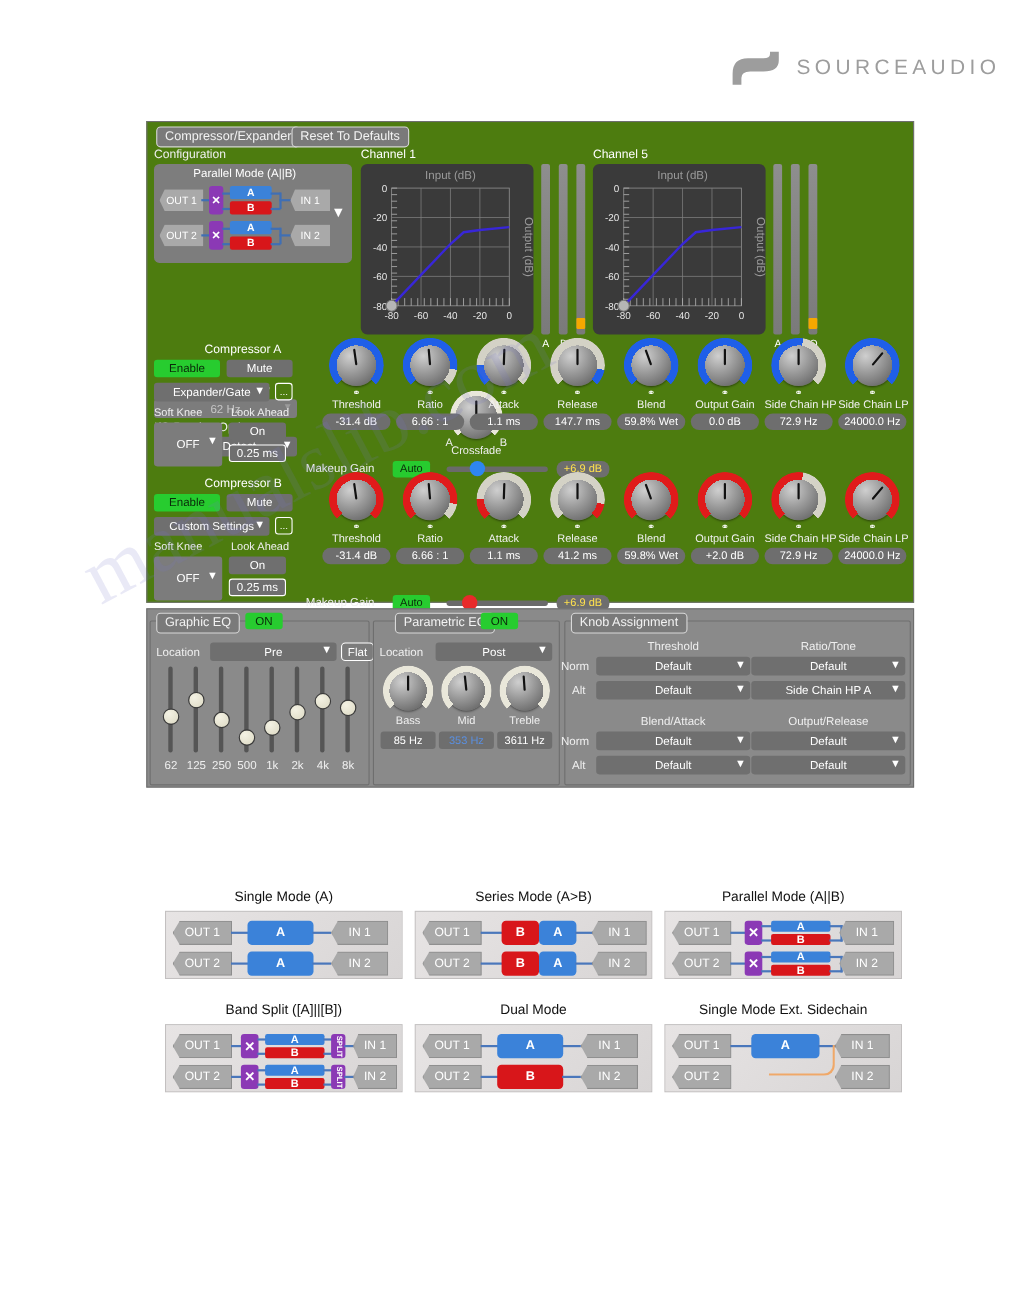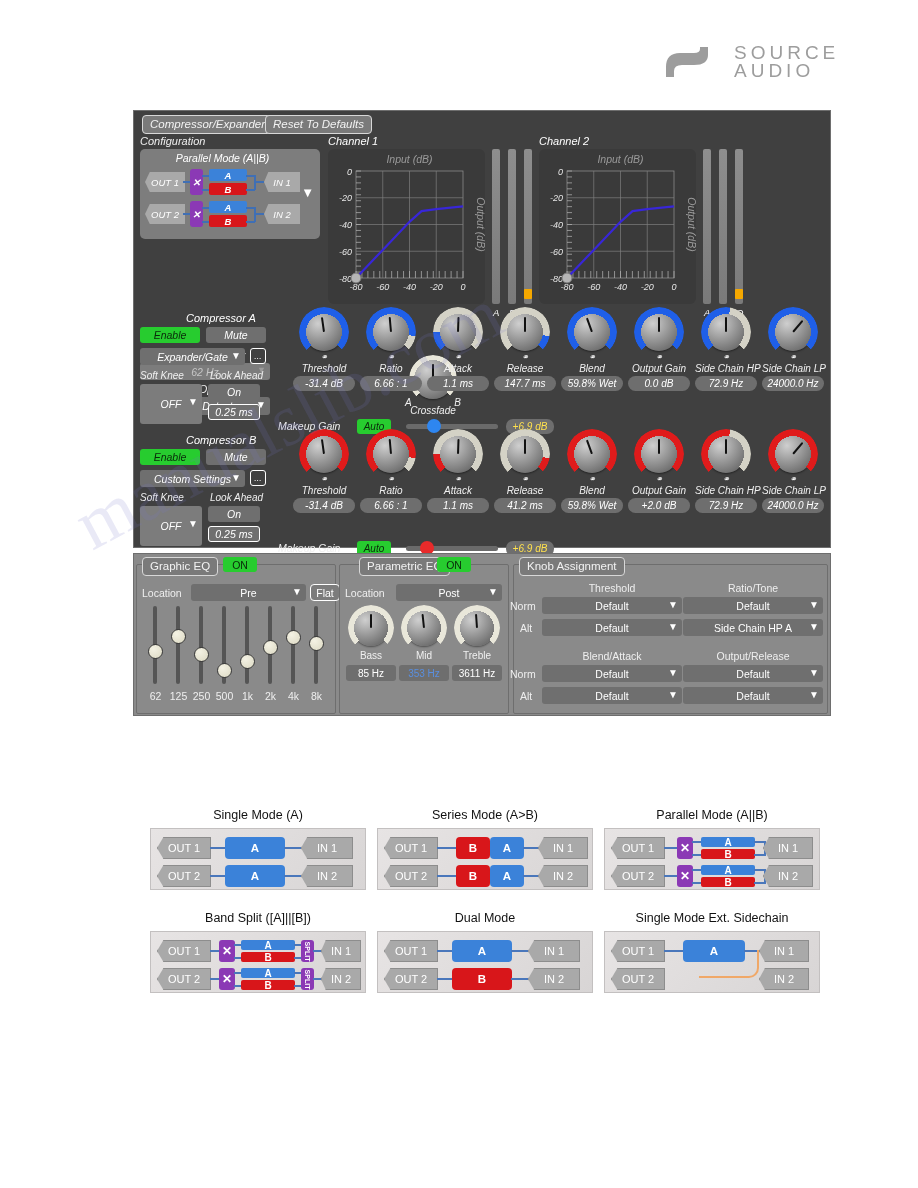--- a/index.html
+++ b/index.html
@@ -10,27 +10,27 @@
     font-family:"Liberation Sans", sans-serif;
     position:relative;
     overflow:hidden;
     color:#000;
   }
 
   
   #logo { position:absolute; left:664px; top:38px; width:170px; height:48px; display:flex; align-items:center; gap:14px; }
   .logo-mark { width:46px; height:34px; position:relative; }
   .logo-mark svg { display:block; }
-  .logo-txt { display:flex; flex-direction:column; line-height:0.95;margin-left:10px; }
+  .logo-txt { display:flex; flex-direction:row; line-height:0.95; }
   .logo-txt span { color:#9d9d9d; font-size:19px; letter-spacing:4px; font-weight:400; }
 
   
   #plugin {
     position:absolute; left:133px; top:110px; width:698px; height:438px;
-    background:#404040; border:1px solid #6e6e6e;font-style:italic;
+    background:#4d7c0f; border:1px solid #6e6e6e;
   }
   .tabbtn {
     position:absolute; background:#7a7a7a; border:1px solid #d8d8d8; border-radius:4px;
     color:#f2f2f2; font-size:11.5px; padding:2px 7px 3px; white-space:nowrap;
   }
   #tab-comp { left:8px; top:4px; }
   #tab-reset { left:131px; top:4px; }
 
   .sect-label { position:absolute; color:#efefef; font-size:11px; }
 
@@ -310,21 +310,21 @@
         <circle cx="28" cy="129" r="5" fill="#b5b5b5" stroke="#777" stroke-width="1"></circle>
       </svg></div>
   <div class="meterbar" style="left:358px;top:38px;height:155px;"></div>
   <div class="meterbar" style="left:374px;top:38px;height:155px;"></div>
   <div class="meterbar" style="left:390px;top:38px;height:155px;"></div>
   <div class="meter-amber" style="left:390px;top:178px;"></div>
   <div class="meter-letter" style="left:359px;top:196px;">A</div>
   <div class="meter-letter" style="left:375px;top:196px;">B</div>
   <div class="meter-letter" style="left:391px;top:196px;">O</div>
 
-  <div class="chan-label" style="left:405px;top:24px;">Channel 2</div>
+  <div class="chan-label" style="left:405px;top:24px;">Channel 5</div>
   <div class="graphbox" id="g2" style="left:405px;top:38px;width:157px;height:155px;"><svg width="157" height="155">
         <text x="81.5" y="14" fill="#9a9a9a" font-size="10.5" text-anchor="middle" font-family="Liberation Sans">Input (dB)</text>
         <text x="149" y="75.5" fill="#9a9a9a" font-size="10.5" text-anchor="middle" font-family="Liberation Sans" transform="rotate(90 149 75.5)">Output (dB)</text>
         <rect x="28" y="22" width="107" height="107" fill="none" stroke="#8a8a8a" stroke-width="0.8"></rect>
         <line x1="54.75" y1="22" x2="54.75" y2="129" stroke="#7e7e7e" stroke-width="0.7"></line>
         <line x1="28" y1="102.25" x2="135" y2="102.25" stroke="#7e7e7e" stroke-width="0.7"></line>
         <line x1="81.5" y1="22" x2="81.5" y2="129" stroke="#7e7e7e" stroke-width="0.7"></line>
         <line x1="28" y1="75.5" x2="135" y2="75.5" stroke="#7e7e7e" stroke-width="0.7"></line>
         <line x1="108.25" y1="22" x2="108.25" y2="129" stroke="#7e7e7e" stroke-width="0.7"></line>
         <line x1="28" y1="48.75" x2="135" y2="48.75" stroke="#7e7e7e" stroke-width="0.7"></line>

